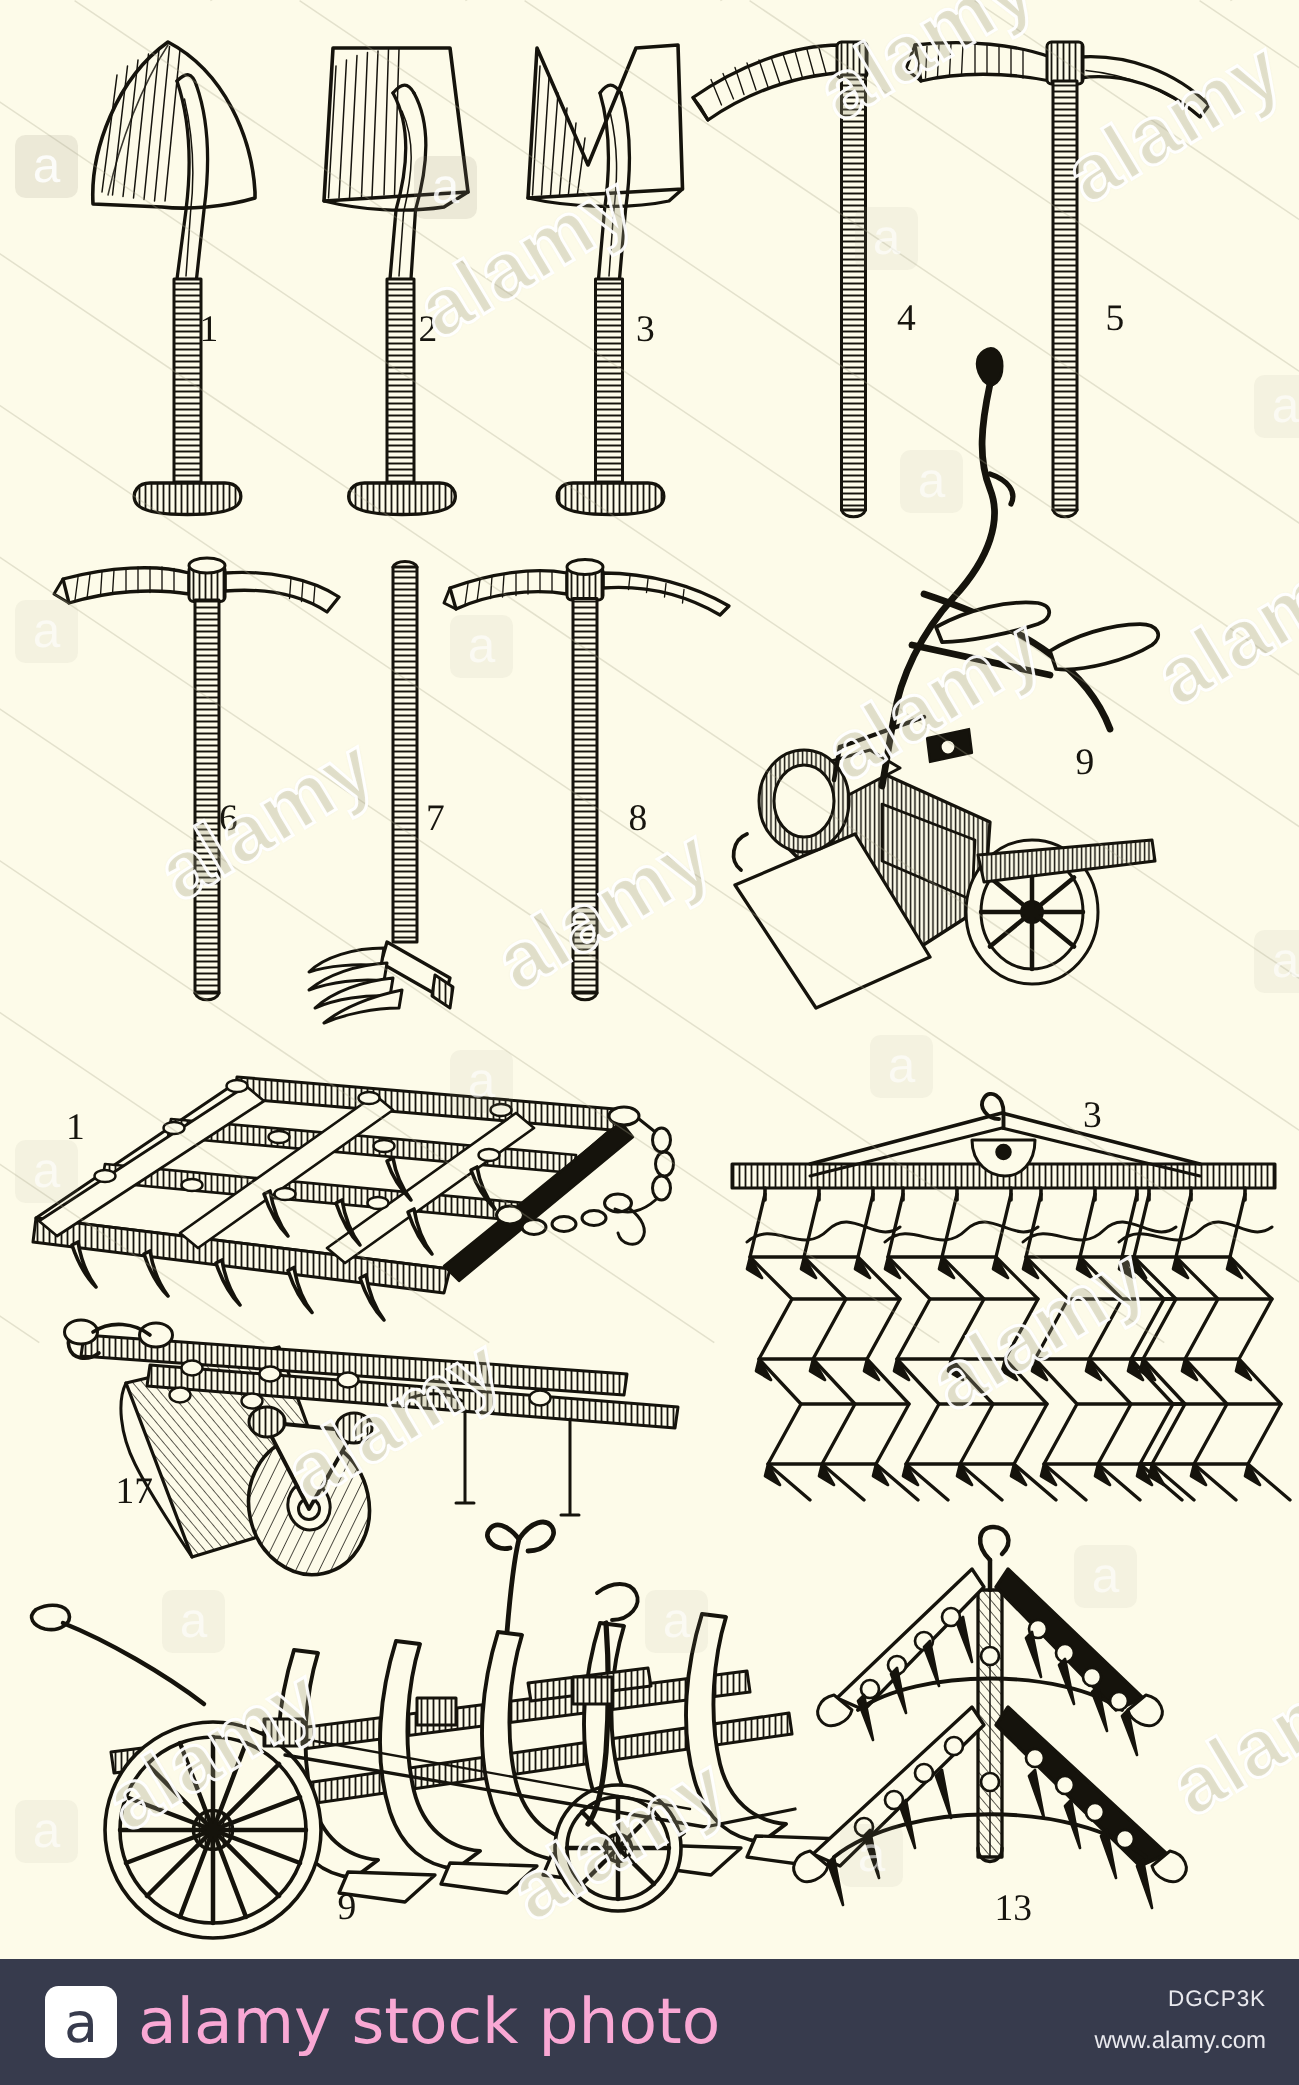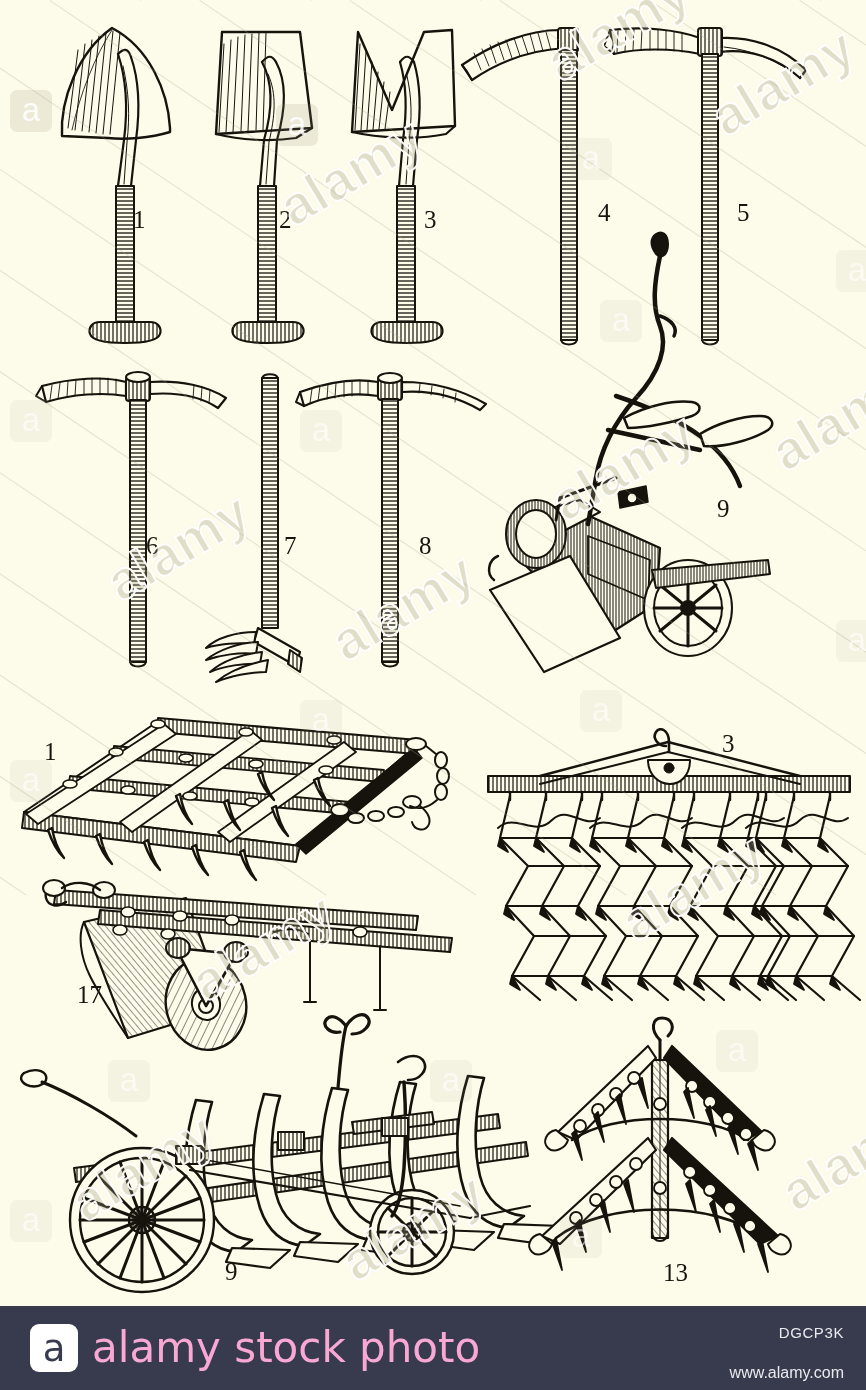--- a/index.html
+++ b/index.html
@@ -84,21 +84,21 @@
     font-size:42px;line-height:50px;font-weight:400;letter-spacing:0px;
   }
   #footer .code{
     position:absolute;right:22px;top:18px;
     color:#e9e9ee;font-family:"Liberation Sans", sans-serif;
     font-size:15px;line-height:18px;text-align:right;letter-spacing:.6px;
   }
   #footer .url{
     position:absolute;right:22px;top:46px;
     color:#e9e9ee;font-family:"Liberation Sans", sans-serif;
-    font-size:16px;line-height:18px;text-align:right;margin-top:12px;
+    font-size:16px;line-height:18px;text-align:right;
   }
 </style>
 </head>
 <body>
 
 <div id="page">
 
   <div id="plate">
 
     <svg width="866" height="1306" viewBox="0 0 866 1306">

